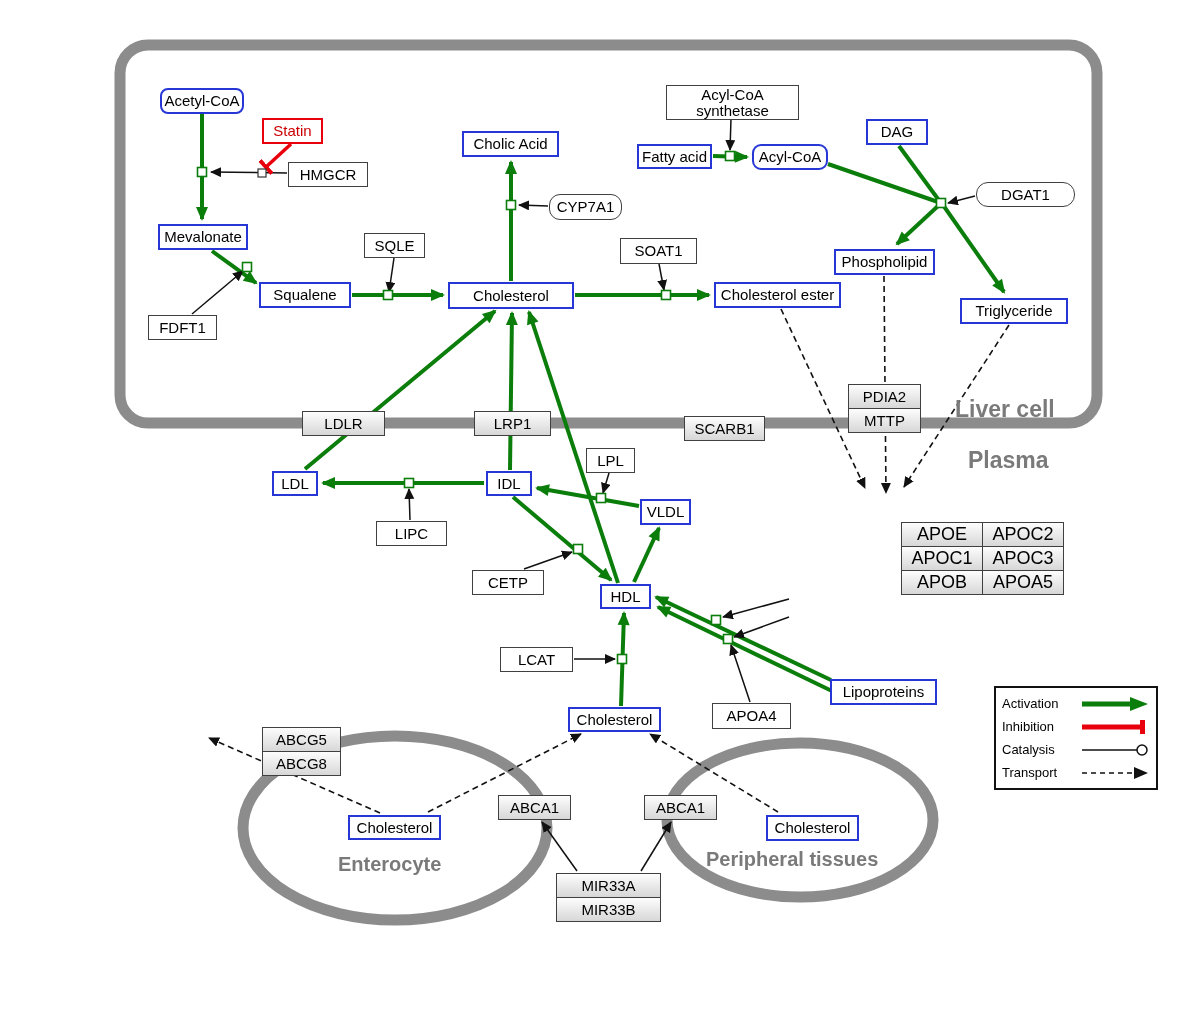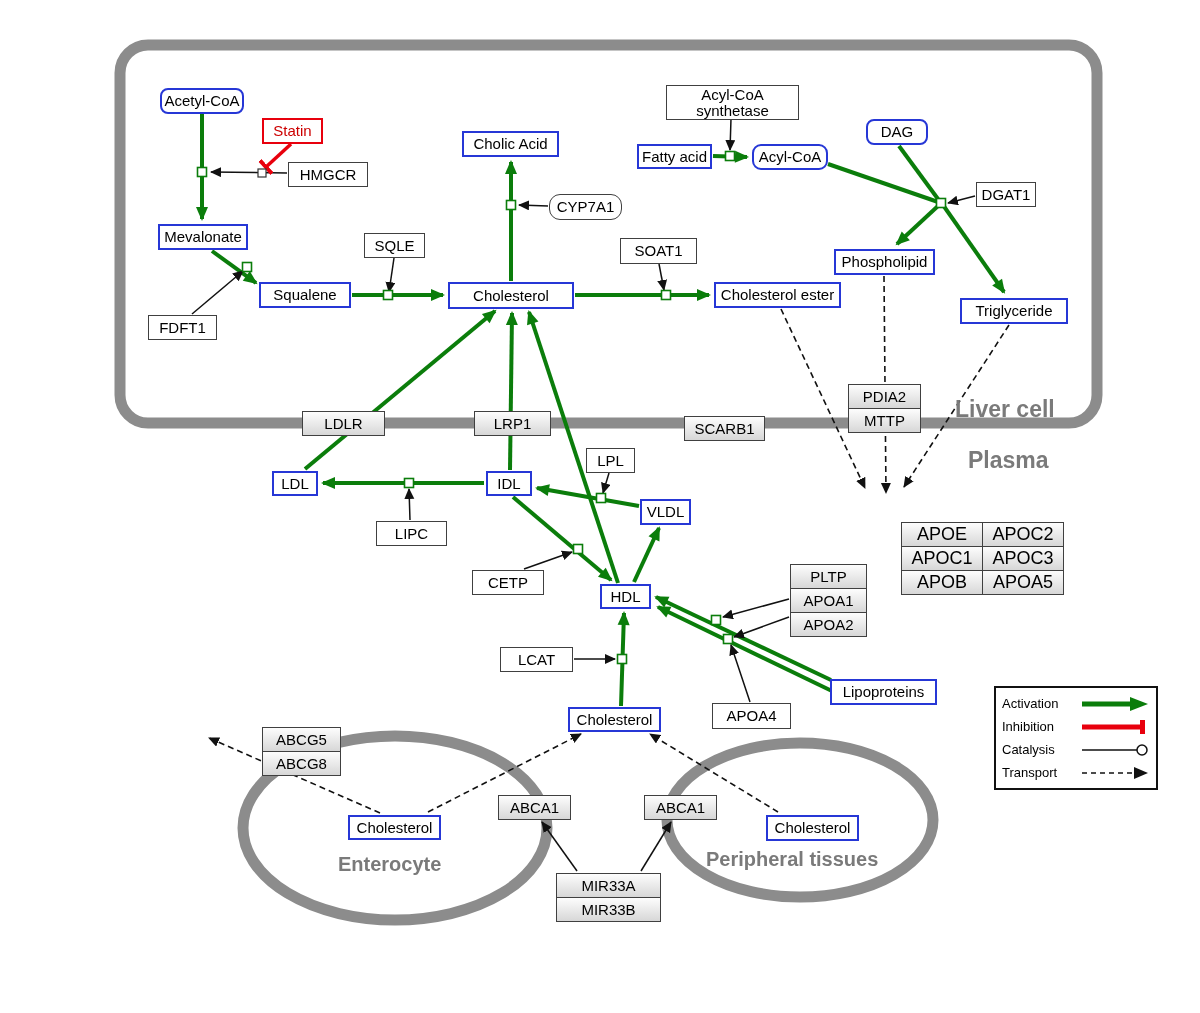--- a/index.html
+++ b/index.html
@@ -122,42 +122,42 @@
     <rect x="258" y="169" width="8" height="8" fill="#fff" stroke="#333" stroke-width="1.2"></rect>
   </svg>
 
   <div class="node met" style="left:160px;top:88px;width:84px;height:26px;border-radius:8px;">Acetyl-CoA</div>
   <div class="node met" style="left:158px;top:224px;width:90px;height:26px;">Mevalonate</div>
   <div class="node met" style="left:259px;top:282px;width:92px;height:26px;">Squalene</div>
   <div class="node met" style="left:448px;top:282px;width:126px;height:27px;">Cholesterol</div>
   <div class="node met" style="left:462px;top:131px;width:97px;height:26px;">Cholic Acid</div>
   <div class="node met" style="left:637px;top:144px;width:75px;height:25px;">Fatty acid</div>
   <div class="node met" style="left:752px;top:144px;width:76px;height:26px;border-radius:9px;">Acyl-CoA</div>
-  <div class="node met" style="left:866px;top:119px;width:62px;height:26px;border-radius:8px;">DAG</div>
+  <div class="node met" style="left:866px;top:119px;width:62px;height:26px;">DAG</div>
   <div class="node met" style="left:834px;top:249px;width:101px;height:26px;">Phospholipid</div>
   <div class="node met" style="left:714px;top:282px;width:127px;height:26px;">Cholesterol ester</div>
   <div class="node met" style="left:960px;top:298px;width:108px;height:26px;">Triglyceride</div>
   <div class="node met" style="left:272px;top:471px;width:46px;height:25px;">LDL</div>
   <div class="node met" style="left:486px;top:471px;width:46px;height:25px;">IDL</div>
   <div class="node met" style="left:640px;top:499px;width:51px;height:26px;">VLDL</div>
   <div class="node met" style="left:600px;top:584px;width:51px;height:25px;">HDL</div>
   <div class="node met" style="left:568px;top:707px;width:93px;height:25px;">Cholesterol</div>
   <div class="node met" style="left:830px;top:679px;width:107px;height:26px;">Lipoproteins</div>
   <div class="node met" style="left:348px;top:815px;width:93px;height:25px;">Cholesterol</div>
   <div class="node met" style="left:766px;top:815px;width:93px;height:26px;">Cholesterol</div>
 
   <div class="node statin" style="left:262px;top:118px;width:61px;height:26px;">Statin</div>
 
   <div class="node gene" style="left:288px;top:162px;width:80px;height:25px;">HMGCR</div>
   <div class="node gene" style="left:148px;top:315px;width:69px;height:25px;">FDFT1</div>
   <div class="node gene" style="left:364px;top:233px;width:61px;height:25px;">SQLE</div>
   <div class="node gene" style="left:549px;top:194px;width:73px;height:26px;border-radius:11px;">CYP7A1</div>
   <div class="node gene" style="left:620px;top:238px;width:77px;height:26px;">SOAT1</div>
   <div class="node gene" style="left:666px;top:85px;width:133px;height:35px;padding:0 10px;">Acyl-CoA synthetase</div>
-  <div class="node gene" style="left:976px;top:182px;width:60px;height:25px;">DGAT1</div>
+  <div class="node gene" style="left:976px;top:182px;width:99px;height:25px;border-radius:12px;">DGAT1</div>
   <div class="node gene gray" style="left:302px;top:411px;width:83px;height:25px;">LDLR</div>
   <div class="node gene gray" style="left:474px;top:411px;width:77px;height:25px;">LRP1</div>
   <div class="node gene gray" style="left:684px;top:416px;width:81px;height:25px;">SCARB1</div>
   <div class="node gene" style="left:586px;top:448px;width:49px;height:25px;">LPL</div>
   <div class="node gene" style="left:376px;top:521px;width:71px;height:25px;">LIPC</div>
   <div class="node gene" style="left:472px;top:570px;width:72px;height:25px;">CETP</div>
   <div class="node gene" style="left:500px;top:647px;width:73px;height:25px;">LCAT</div>
   <div class="node gene" style="left:712px;top:703px;width:79px;height:26px;">APOA4</div>
   <div class="node gene gray" style="left:498px;top:795px;width:73px;height:25px;">ABCA1</div>
   <div class="node gene gray" style="left:644px;top:795px;width:73px;height:25px;">ABCA1</div>
@@ -167,25 +167,20 @@
     <div class="row" style="width:73px;height:25px;">MTTP</div>
   </div>
   <div class="stack" style="left:262px;top:727px;">
     <div class="row" style="width:79px;height:25px;">ABCG5</div>
     <div class="row" style="width:79px;height:25px;">ABCG8</div>
   </div>
   <div class="stack" style="left:556px;top:873px;">
     <div class="row" style="width:105px;height:25px;">MIR33A</div>
     <div class="row" style="width:105px;height:25px;">MIR33B</div>
   </div>
-  <div class="stack" style="left:790px;top:564px;">
-    <div class="row" style="width:77px;height:25px;">PLTP</div>
-    <div class="row" style="width:77px;height:25px;">APOA1</div>
-    <div class="row" style="width:77px;height:25px;">APOA2</div>
-  </div>
 
   <div class="apotable" style="left:902px;top:523px;">
     <div class="cell">APOE</div>
     <div class="cell">APOC2</div>
     <div class="cell">APOC1</div>
     <div class="cell">APOC3</div>
     <div class="cell">APOB</div>
     <div class="cell">APOA5</div>
   </div>
 

